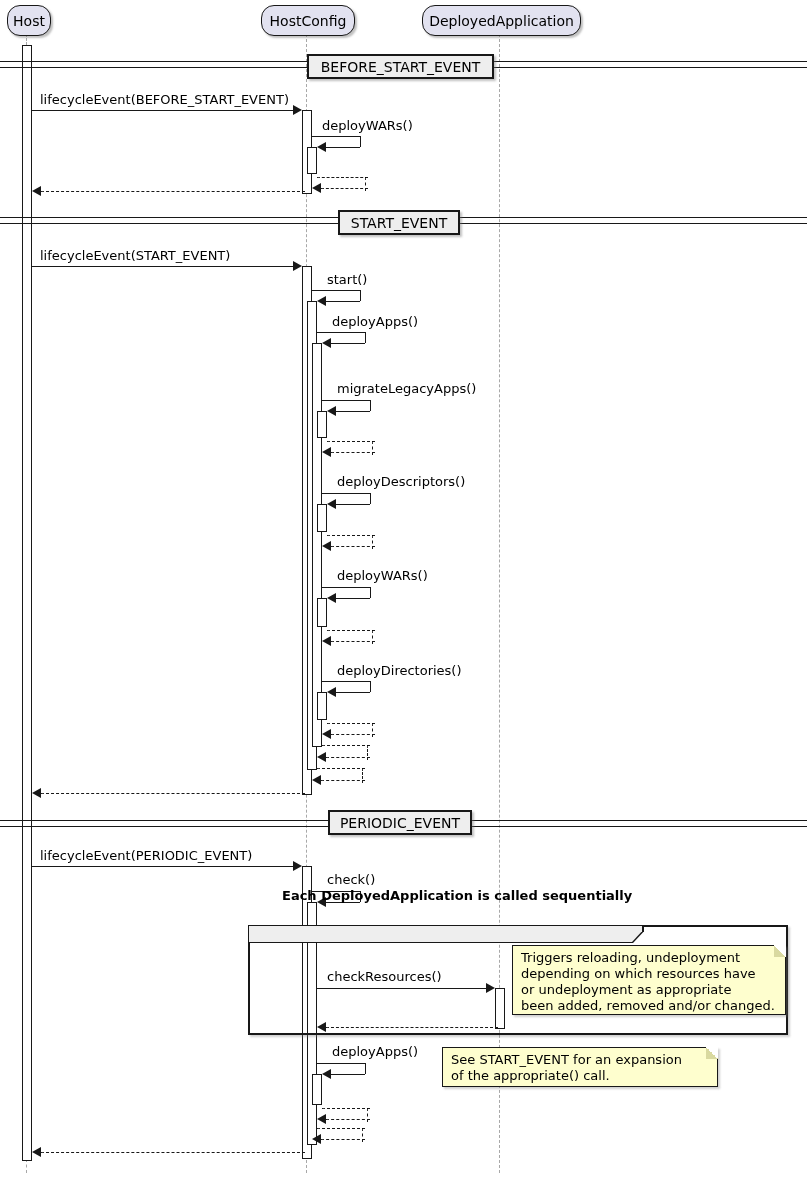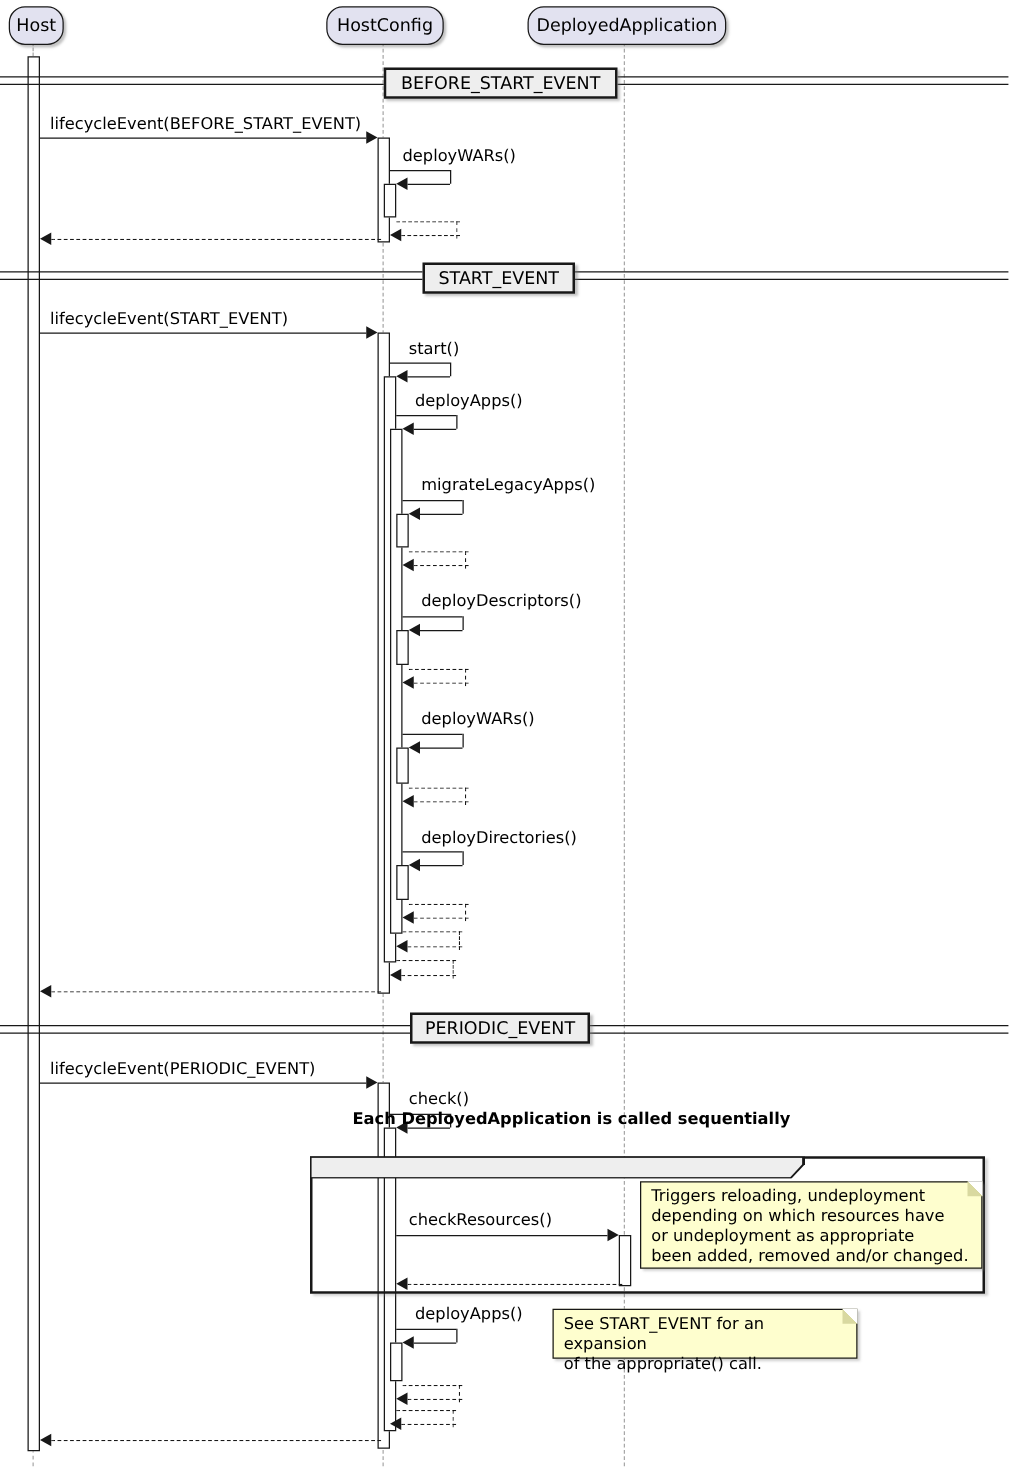--- a/index.html
+++ b/index.html
@@ -212,21 +212,21 @@
     <div>or undeployment as appropriate</div>
     <div>been added, removed and/or changed.</div>
   </div>
 
   <div class="mlabel" style="left:332px;top:1044px;">deployApps()</div>
   <div class="hline" style="left:317px;top:1063px;width:48px;"></div>
   <div class="vline" style="left:365px;top:1063px;height:11px;"></div>
   <div class="hline" style="left:331px;top:1074px;width:34px;"></div>
   <div class="arr-l" style="left:322px;top:1069px;"></div>
 
-  <div class="note" style="left:442px;top:1047px;width:244px;height:40px;">
+  <div class="note" style="left:442px;top:1047px;width:276px;height:40px;">
     <div class="fold"></div>
     <div>See START_EVENT for an expansion</div>
     <div>of the appropriate() call.</div>
   </div>
 
   <div class="hline dash" style="left:322px;top:1108px;width:45px;"></div>
   <div class="vline dash" style="left:367px;top:1108px;height:11px;"></div>
   <div class="hline dash" style="left:326px;top:1119px;width:41px;"></div>
   <div class="arr-l" style="left:317px;top:1114px;"></div>
 

